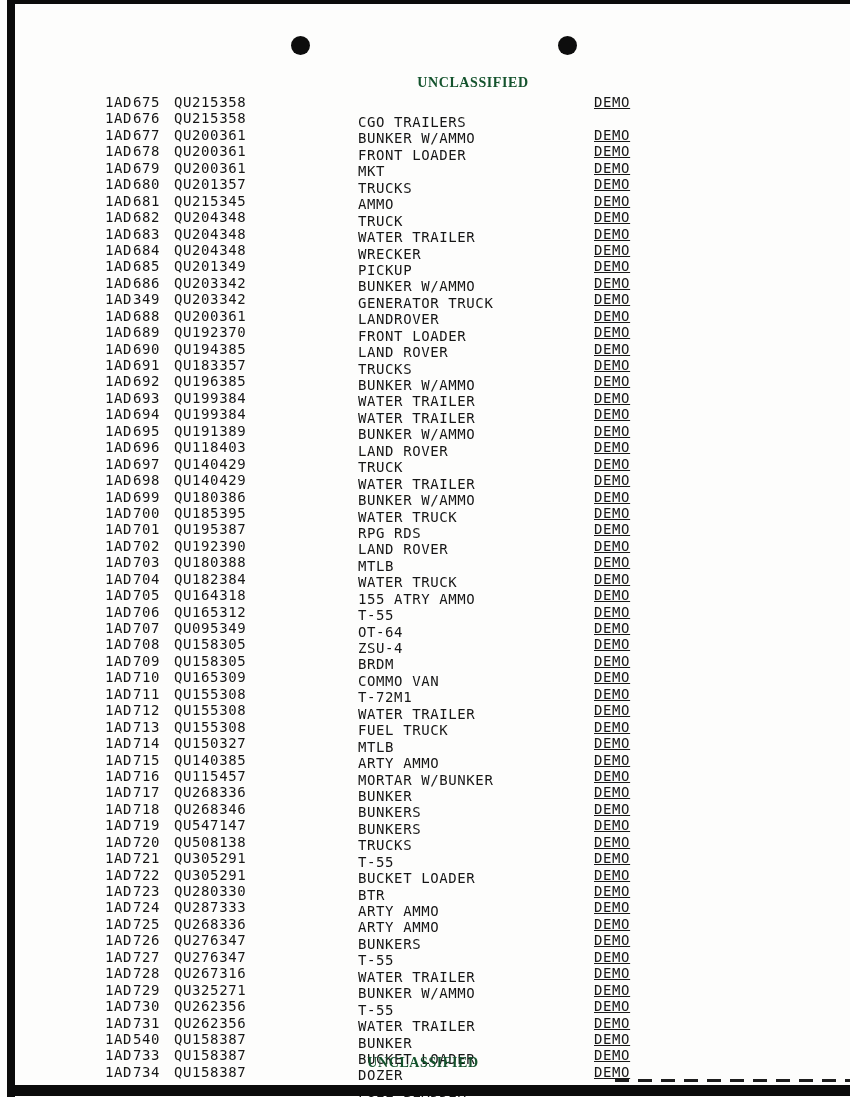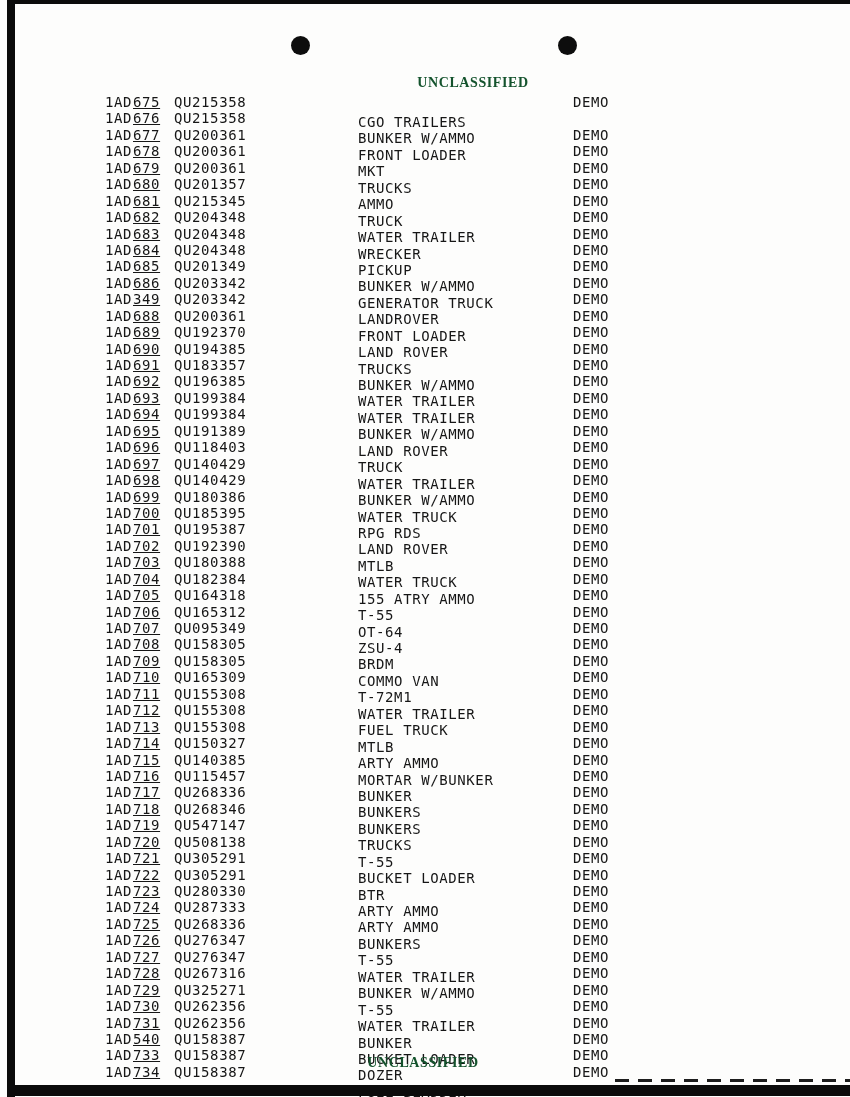--- a/index.html
+++ b/index.html
@@ -83,24 +83,24 @@
   .row {
     position: relative;
     height: 16.45px;
     font-size: 14px;
     letter-spacing: 0.6px;
     line-height: 16.45px;
     white-space: nowrap;
   }
   .row span { position: absolute; top: 0; }
   .c-unit  { left: 0; }
-  .c-num   { left: 28px; text-decoration: underline; }
+  .c-num   { left: 28px; }
   .c-coord { left: 60px; margin-left: 9px; }
   .c-desc  { left: 253px; margin-top: 20px; }
-  .c-demo  { left: 468px; }
+  .c-demo  { left: 489px; text-decoration: underline; }
 </style>
 </head>
 <body>
 
 <div class="page">
 
   <div class="border-top"></div>
   <div class="border-left"></div>
 
   <div class="hole hole-1"></div>

